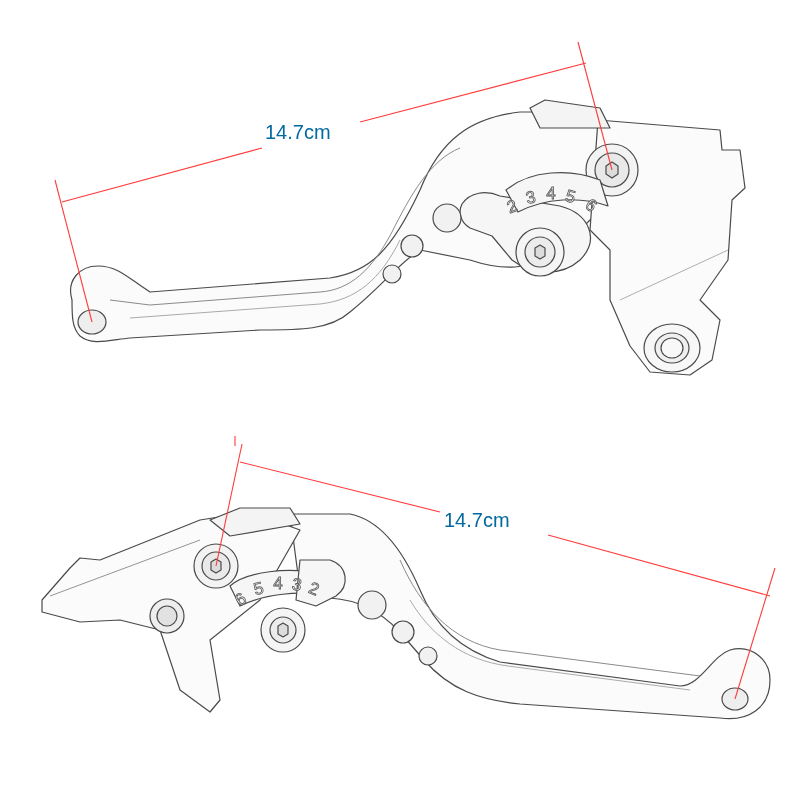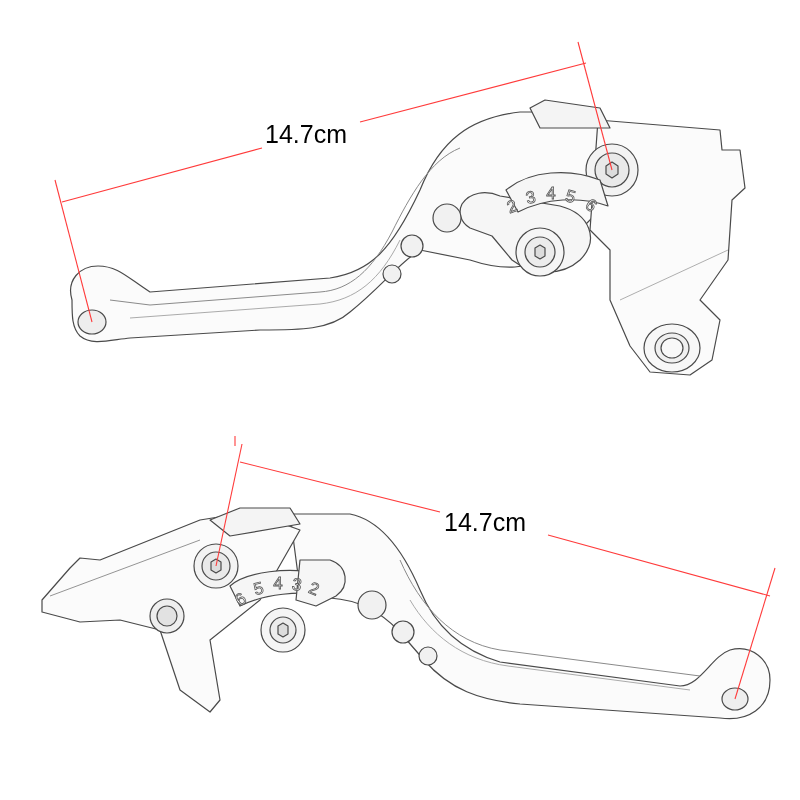--- a/index.html
+++ b/index.html
@@ -1,19 +1,19 @@
 <!DOCTYPE html>
 <html><head>
 <meta charset="utf-8">
 <style>
   html, body { margin: 0; padding: 0; background: #ffffff; }
   body { width: 800px; height: 800px; position: relative; overflow: hidden;
          font-family: "Liberation Sans", sans-serif; }
   .canvas { position: absolute; left: 0; top: 0; width: 800px; height: 800px; }
-  .dim-label { position: absolute; color: #000000; font-size: 25px; line-height: 1;
+  .dim-label { position: absolute; color: #0369a1; font-size: 20px; line-height: 1;
                font-family: "Liberation Sans", sans-serif; white-space: nowrap; }
   svg text.dial { font-family: "Liberation Sans", sans-serif; }
 </style>
 </head>
 <body>
 
 <div class="canvas">
 
   <svg class="canvas" width="800" height="800" viewBox="0 0 800 800">
     <g fill="#fbfbfb" stroke="#4a4a4a" stroke-width="1.2" stroke-linejoin="round">

